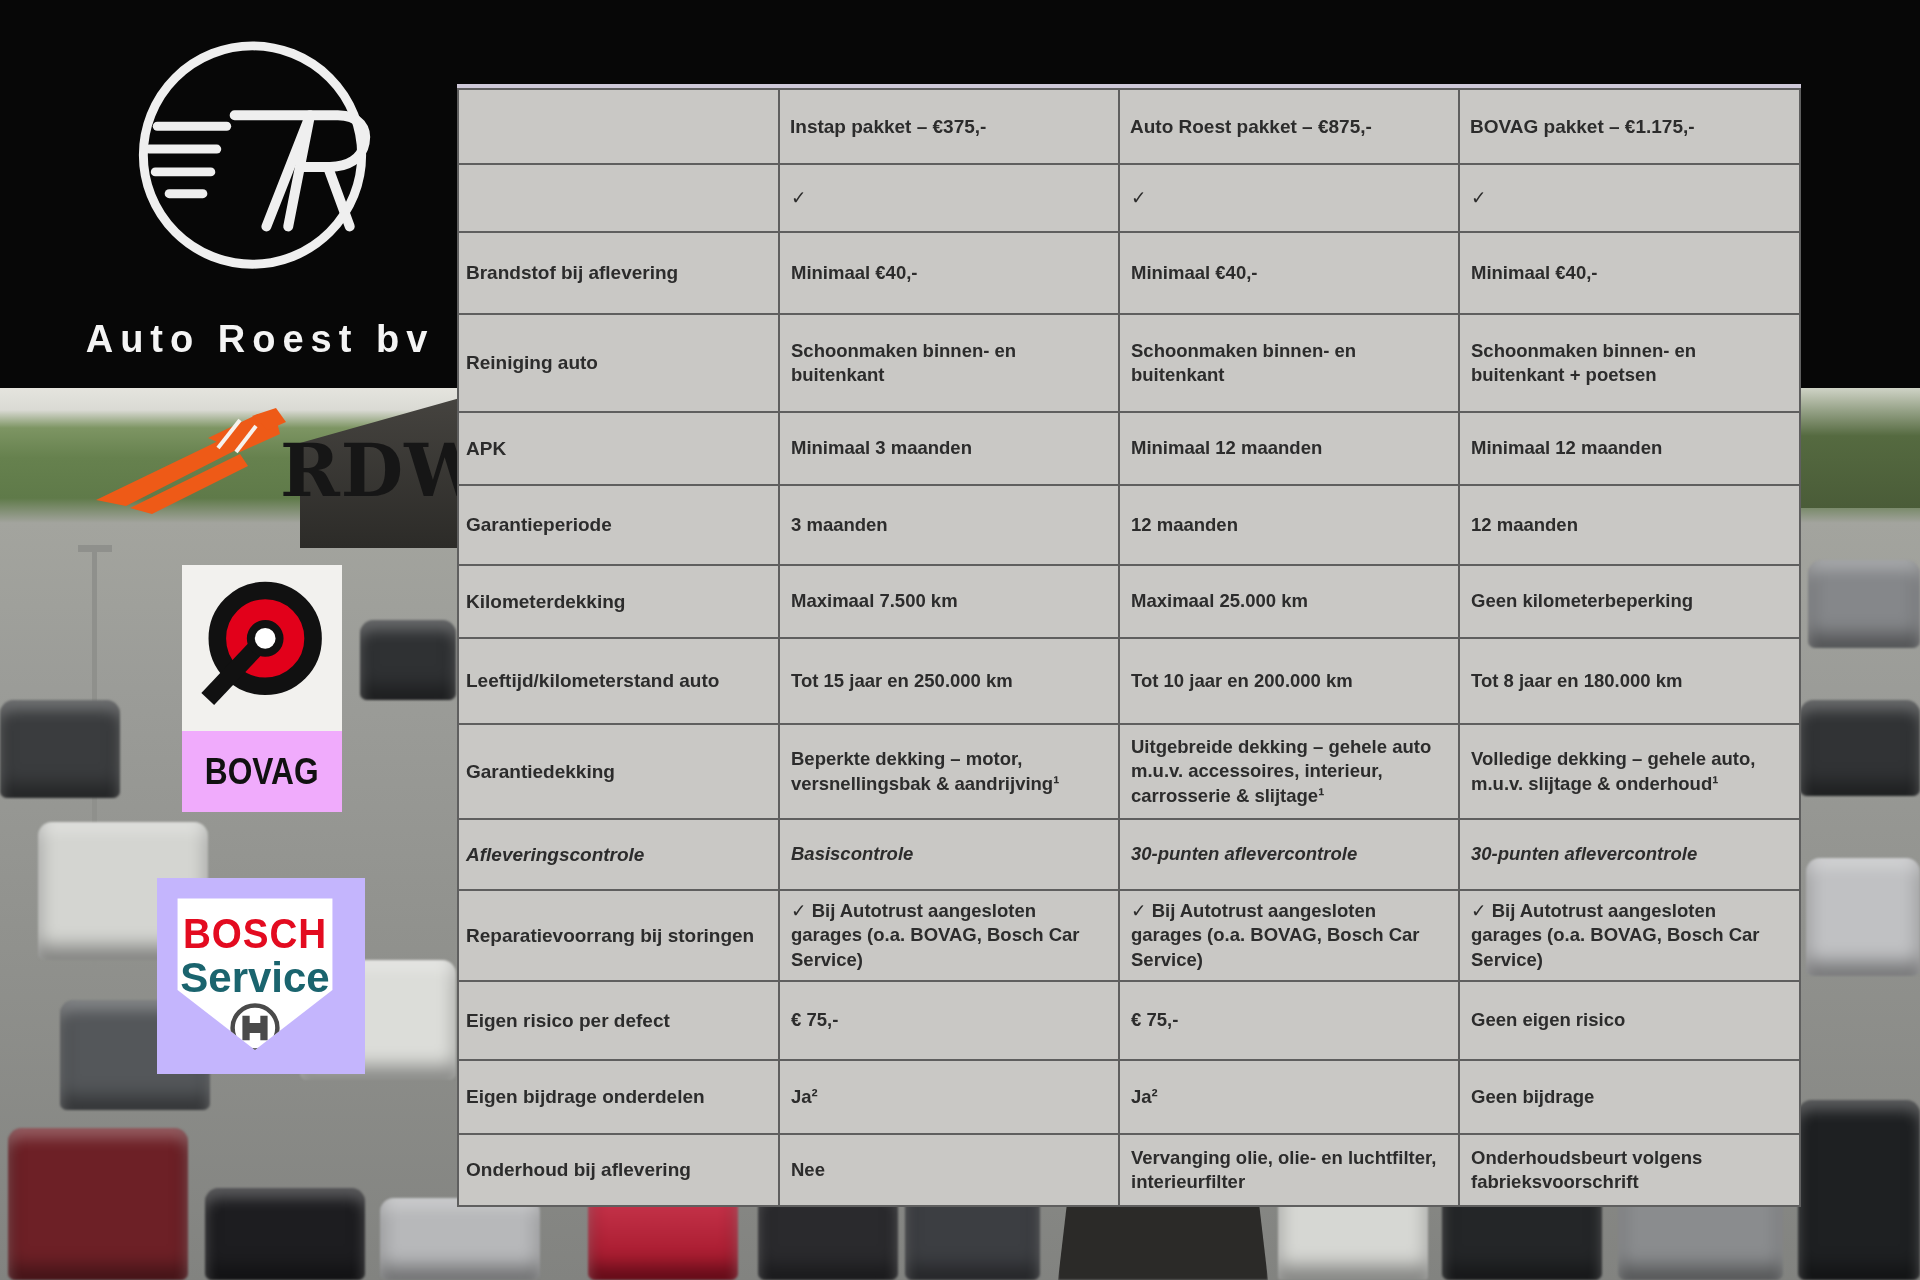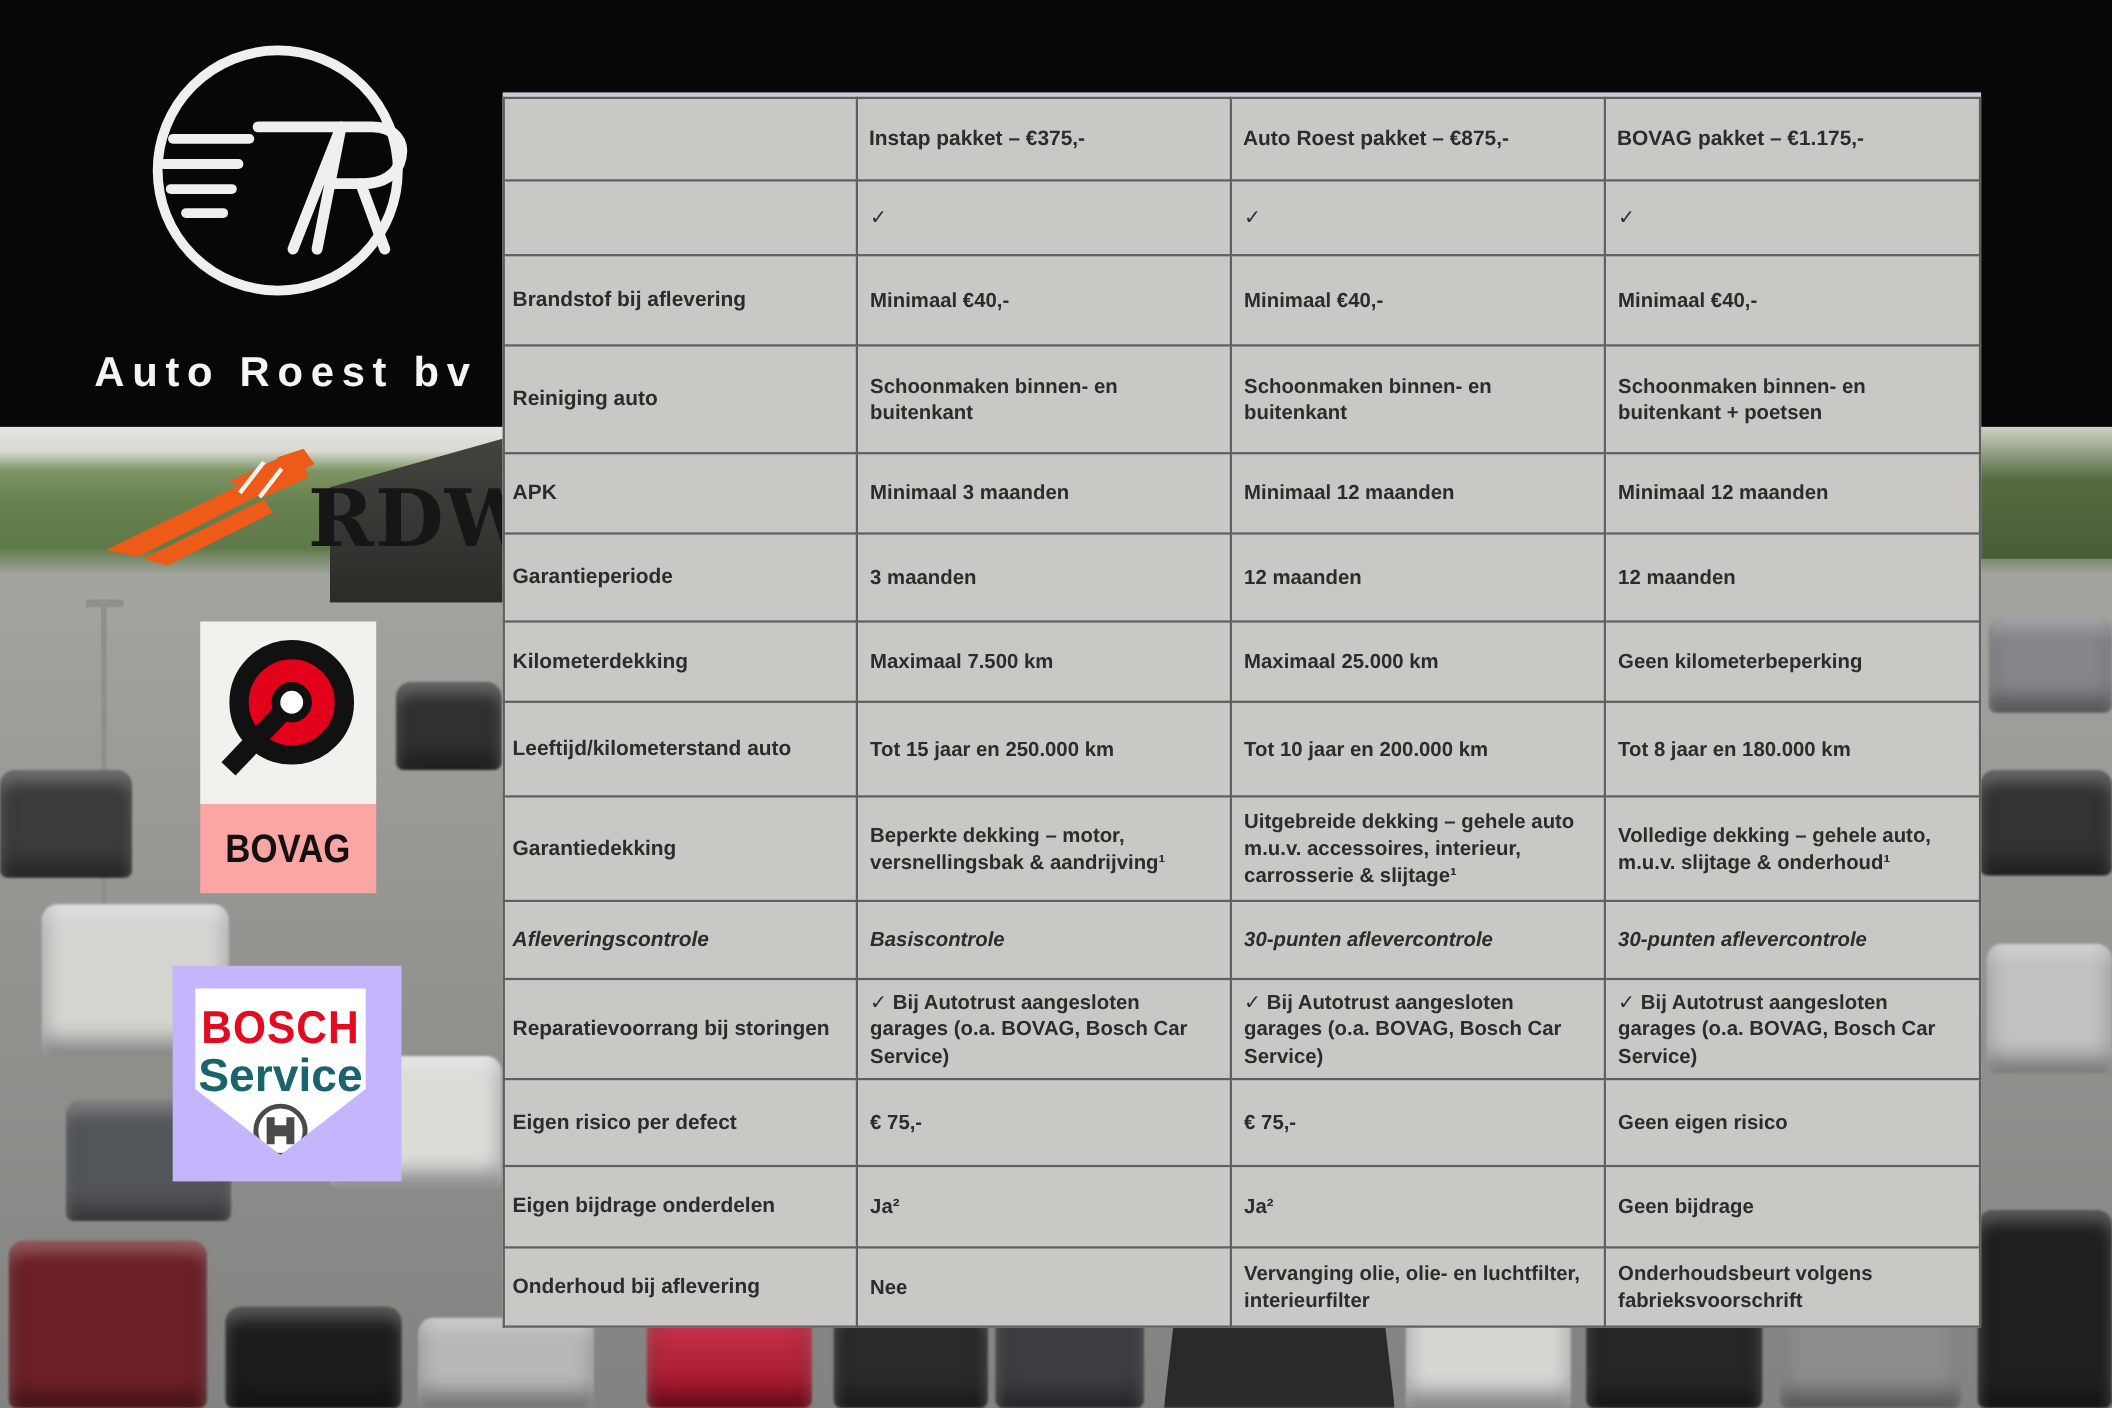--- a/index.html
+++ b/index.html
@@ -29,21 +29,21 @@
   .ar-logo{position:absolute;left:120px;top:28px;width:265px;height:258px;}
   .ar-name{position:absolute;left:60px;top:318px;width:400px;text-align:center;
            color:#f4f4f4;font-size:38px;font-weight:bold;letter-spacing:7px;}
 
   
   .rdw{position:absolute;left:90px;top:408px;width:330px;height:110px;}
   .rdw-text{position:absolute;left:190px;top:20px;font-family:"DejaVu Serif","Liberation Serif",serif;
             font-weight:bold;font-size:72px;color:#161616;letter-spacing:1px;}
   .bovag{position:absolute;left:182px;top:565px;width:160px;height:247px;}
   .bovag-top{position:absolute;left:0;top:0;width:160px;height:166px;background:#f2f1ee;}
-  .bovag-band{position:absolute;left:0;top:166px;width:160px;height:81px;background:#fca5a5;
+  .bovag-band{position:absolute;left:0;top:166px;width:160px;height:81px;background:#f0abfc;
               display:flex;align-items:center;justify-content:center;}
   .bovag-band span{font-weight:bold;font-size:36px;color:#111;transform:scaleX(.88);letter-spacing:0px;}
   .bosch{position:absolute;left:157px;top:878px;width:196px;height:196px;background:#c4b5fd;padding-left:12px;}
   .bosch-shield{position:absolute;left:10px;top:10px;width:176px;height:176px;background:#ffffff;
       clip-path:polygon(6% 6%,94% 6%,94% 58%,50% 92%,6% 58%);}
   .bosch-word1{position:absolute;left:0;top:22px;width:176px;text-align:center;
       color:#e30b20;font-weight:bold;font-size:42px;letter-spacing:1px;transform:scaleX(.92);}
   .bosch-word2{position:absolute;left:0;top:66px;width:176px;text-align:center;
       color:#1a646e;font-weight:bold;font-size:42px;}
   .bosch-emblem{position:absolute;left:60px;top:112px;width:56px;height:56px;}

